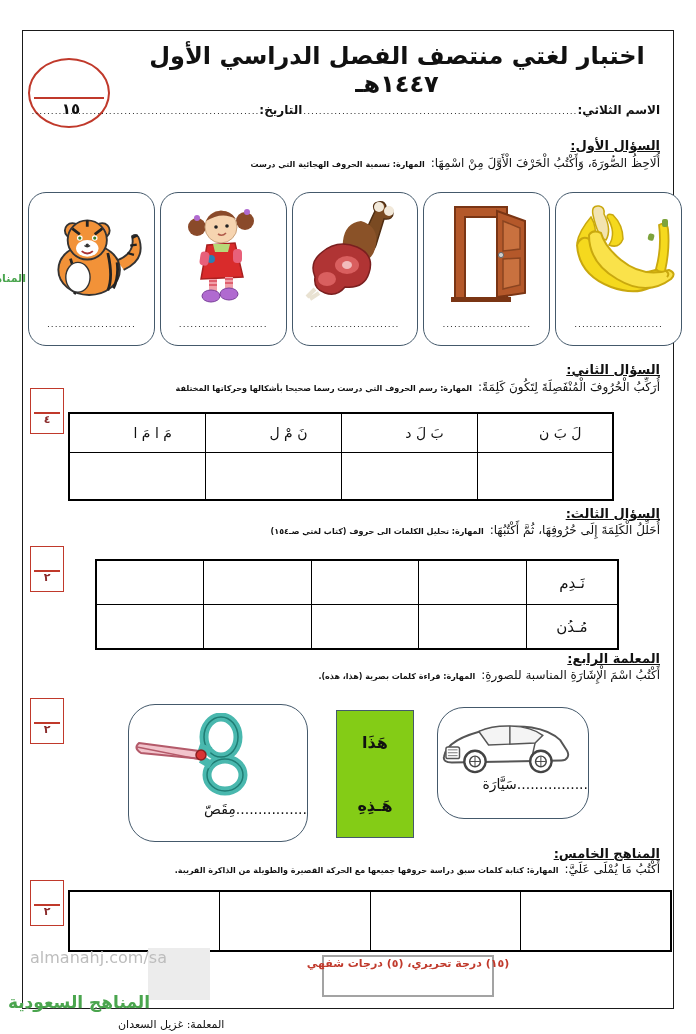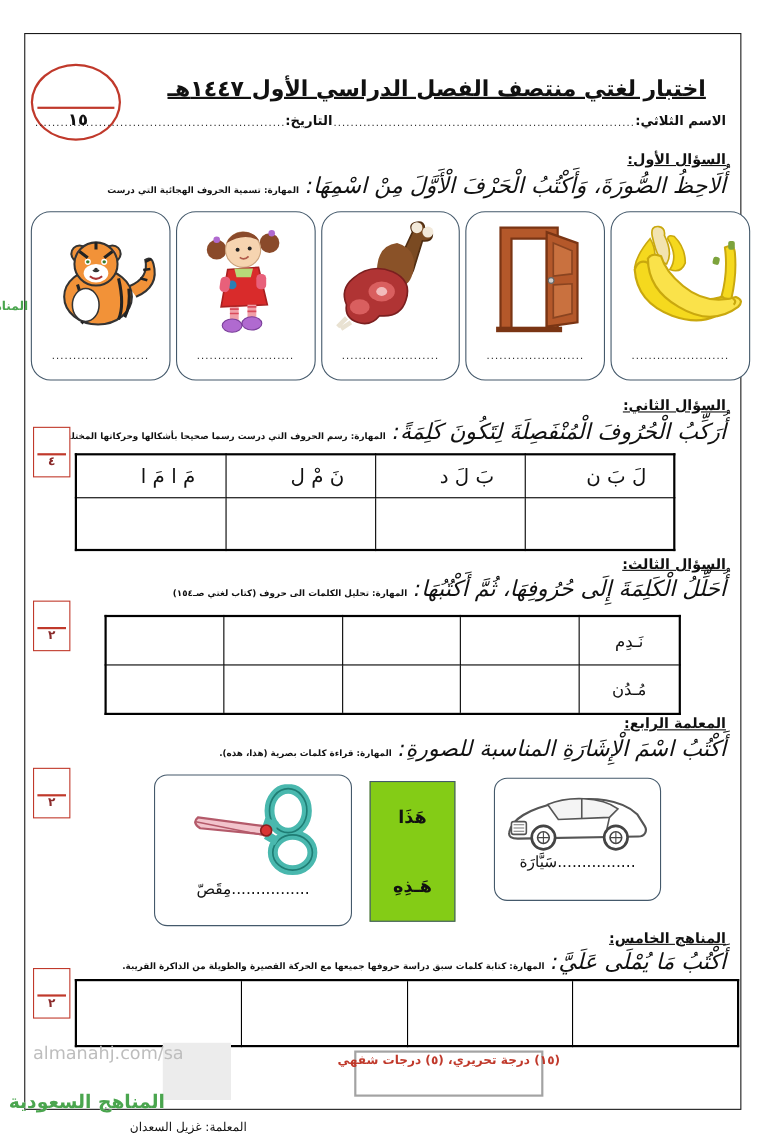--- a/index.html
+++ b/index.html
@@ -1,58 +1,58 @@
 <!DOCTYPE html>
 <html lang="ar"><head>
 <meta charset="utf-8">
 <style>
   html,body{margin:0;padding:0;background:#e9e9e9;}
   .page{position:relative;width:696px;height:1034px;margin:0 auto;background:#ffffff;
         font-family:"DejaVu Sans",sans-serif;overflow:hidden;color:#111;}
   .page-border{position:absolute;left:22px;top:30px;width:650px;height:977px;border:1.6px solid #1a1a1a;}
-  .title{position:absolute;top:68px;left:130px;right:32px;text-align:center;font-size:20px;font-weight:bold;
-         text-decoration:underline;direction:rtl;}
+  .title{position:absolute;top:42px;left:130px;right:32px;text-align:center;font-size:24px;font-weight:bold;
+         direction:rtl;}
   
   .score-oval{position:absolute;left:28px;top:58px;width:78px;height:66px;border:2px solid #c0392b;border-radius:50%;}
   .oval-line{position:absolute;left:4px;right:4px;top:56%;border-top:2px solid #c0392b;}
   .oval-num{position:absolute;left:4px;right:0;top:60%;text-align:center;font-size:15px;font-weight:bold;}
   
   .name-row{position:absolute;top:103px;left:30px;right:36px;display:flex;direction:rtl;align-items:baseline;font-size:12px;}
   .name-row .lbl{white-space:nowrap;font-weight:bold;}
   .dots{overflow:hidden;white-space:nowrap;font-size:9px;letter-spacing:1px;color:#222;}
   .f12{flex:1.2;} .f10{flex:1;}
   
   .q-heading{position:absolute;right:36px;direction:rtl;font-size:13px;font-weight:bold;text-decoration:underline;}
   .instr-row{position:absolute;right:36px;left:34px;direction:rtl;display:flex;align-items:baseline;gap:6px;}
-  .instr{font-size:20px;white-space:nowrap;font-style:italic;}
+  .instr{font-size:12px;white-space:nowrap;}
   .skill{font-size:8px;font-weight:bold;white-space:nowrap;color:#111;}
   
   .score-box{position:absolute;left:30px;width:32px;height:44px;border:1.8px solid #c0392b;background:#fff;}
   .sb-line{position:absolute;left:3px;right:3px;top:52%;border-top:2px solid #c0392b;}
   .sb-num{position:absolute;left:0;right:0;top:55%;text-align:center;font-size:11px;font-weight:bold;color:#8a2a2a;}
   
   .cards-row{position:absolute;left:28px;top:192px;width:654px;display:flex;gap:5px;direction:ltr;}
   .pic-card{flex:1;height:152px;border:1.6px solid #44596b;border-radius:18px;background:#fff;position:relative;
             display:flex;flex-direction:column;align-items:center;justify-content:flex-start;}
   .pic-card svg{margin-top:8px;}
   .card-dots{position:absolute;bottom:16px;left:0;right:0;text-align:center;font-size:9px;letter-spacing:1px;color:#222;}
   
   table.grid{border-collapse:collapse;table-layout:fixed;background:#fff;}
   table.grid td{border:1.4px solid #000;text-align:center;vertical-align:middle;}
   .q2-table{position:absolute;left:68px;top:412px;width:546px;border:2.2px solid #000;}
-  .q2-table .letters td{height:36px;font-size:18px;direction:rtl;padding-left:32px;}
+  .q2-table .letters td{height:36px;font-size:14px;direction:rtl;padding-left:32px;}
   .q2-table .empty td{height:44px;}
   .q3-table{position:absolute;left:95px;top:559px;width:524px;border:2.2px solid #000;direction:rtl;}
   .q3-table td{height:41px;}
   .q3-table td.word{width:88px;font-size:15px;direction:rtl;}
   .q5-table{position:absolute;left:68px;top:890px;width:604px;border:2.2px solid #000;}
   .q5-table td{height:56px;}
   
-  .q4-card{position:absolute;border:1.6px solid #44596b;border-radius:12px;background:#fff;
-           display:flex;flex-direction:column;align-items:center;margin-left:12px;}
+  .q4-card{position:absolute;border:1.6px solid #44596b;border-radius:27px;background:#fff;
+           display:flex;flex-direction:column;}
   .q4-label{direction:rtl;font-size:14px;white-space:nowrap;color:#111;}
   .demo-box{position:absolute;left:336px;top:710px;width:76px;height:126px;border:1.6px solid #44596b;background:#84cc16;
             display:flex;flex-direction:column;align-items:center;justify-content:space-around;direction:rtl;}
   .demo-word{font-size:16px;font-weight:bold;}
   
   .grading-box{position:absolute;left:322px;top:955px;width:168px;height:38px;border:2px solid #a3a3a3;
                display:flex;justify-content:center;}
   .grading-box span{color:#c0392b;font-size:11px;font-weight:bold;direction:rtl;white-space:nowrap;}
   .teacher{position:absolute;left:118px;top:1018px;direction:rtl;font-size:11px;}
   .teacher-bg{position:absolute;left:148px;top:948px;width:62px;height:52px;background:#ececec;}

